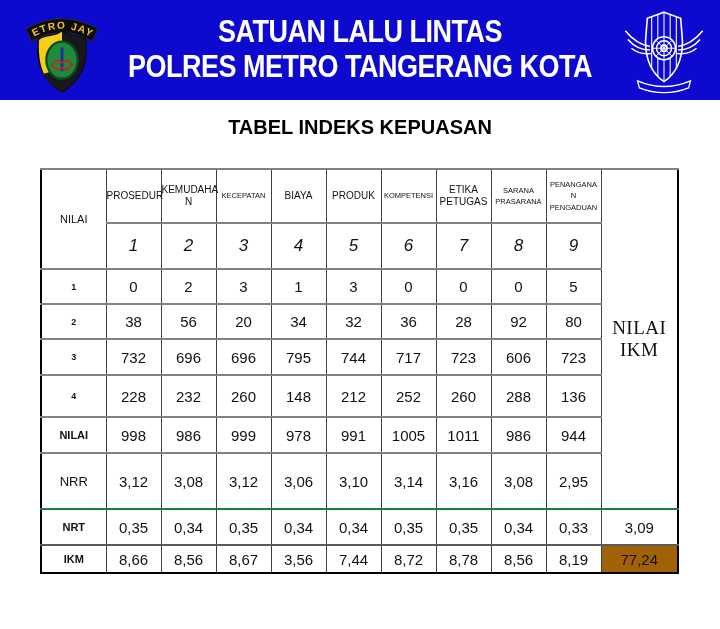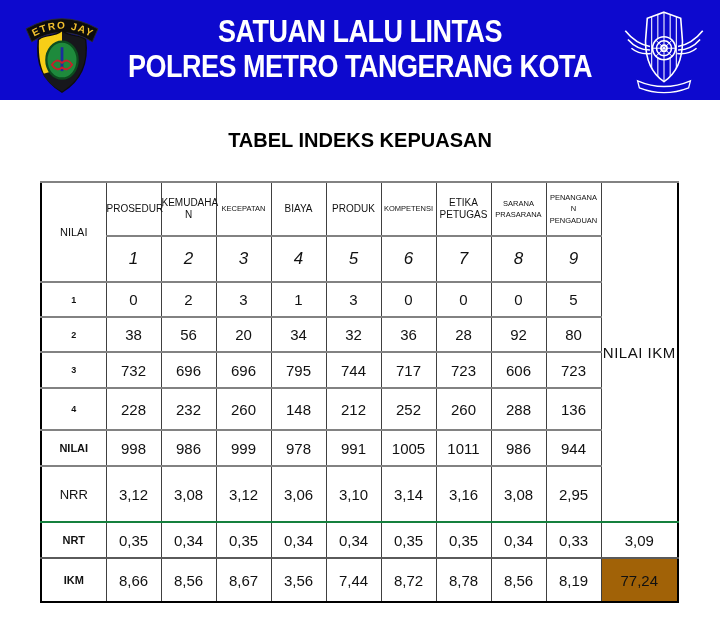--- a/index.html
+++ b/index.html
@@ -29,21 +29,21 @@
     font-weight: 700;
     font-size: 27px;
     letter-spacing: -0.5px;
     line-height: 1.1;
     white-space: nowrap;
     text-align: center;
   }
 
   
   .page-title {
-    padding-top: 27px;
+    padding-top: 14px;
     text-align: center;
     font-weight: 700;
     font-size: 20px;
     line-height: 1.35;
     color: #000;
   }
 
   
   table.ikm {
     margin: 27px 0 0 40px;
@@ -58,34 +58,34 @@
     text-align: center;
     vertical-align: middle;
     padding: 0;
     color: #111;
     font-weight: normal;
   }
   tr.rh1 { height: 54px; } tr.rh2 { height: 46px; }
   tr.r0 { height: 35px; } tr.r1 { height: 35px; }
   tr.r2 { height: 36px; } tr.r3 { height: 42px; }
   tr.r4 { height: 36px; } tr.r5 { height: 56px; }
-  tr.r6 { height: 36px; } tr.r7 { height: 44px; }
+  tr.r6 { height: 36px; } tr.r7 { height: 28px; }
   tr.r6 > th, tr.r6 > td { border-top: 2px solid #15803d; }
   tr.r7 > th, tr.r7 > td { border-top: 2px solid #5a5a5a; }
 
   th.corner { font-weight: 700; font-size: 11px; }
   th.col-header { font-weight: 700; font-size: 10px; white-space: pre-line; line-height: 1.25; }
   th.col-header.small { font-size: 7.5px; line-height: 1.5; }
   td.num-header { font-weight: 700; font-style: italic; font-size: 17px; }
   th.rl { font-size: 11px; }
   th.rl.sm { font-weight: 700; font-size: 9px; }
   th.rl.bd { font-weight: 700; font-size: 11px; }
   th.rl.rg { font-weight: 400; font-size: 13px; margin-left: 9px; }
   td.val { font-size: 15px; }
-  th.ikm-merged { font-weight: 400; font-size: 15px; letter-spacing: 0.5px; }
+  th.ikm-merged { font-weight: 400; font-size: 19px; letter-spacing: 0.5px; font-family: Liberation Serif, serif; }
   td.yellow { background: #ffff00; }
 </style>
 </head>
 <body>
 
 <div class="banner" style="background: rgb(13, 9, 206);">
 
   <div class="logo-left">
     <svg width="92" height="92" viewBox="0 0 100 100">
       <path d="M11,27 Q50,5 89,27 L83,41 Q50,21 17,41 Z" fill="#0c0c0c" stroke="#2b2b2b" stroke-width="1"></path>

